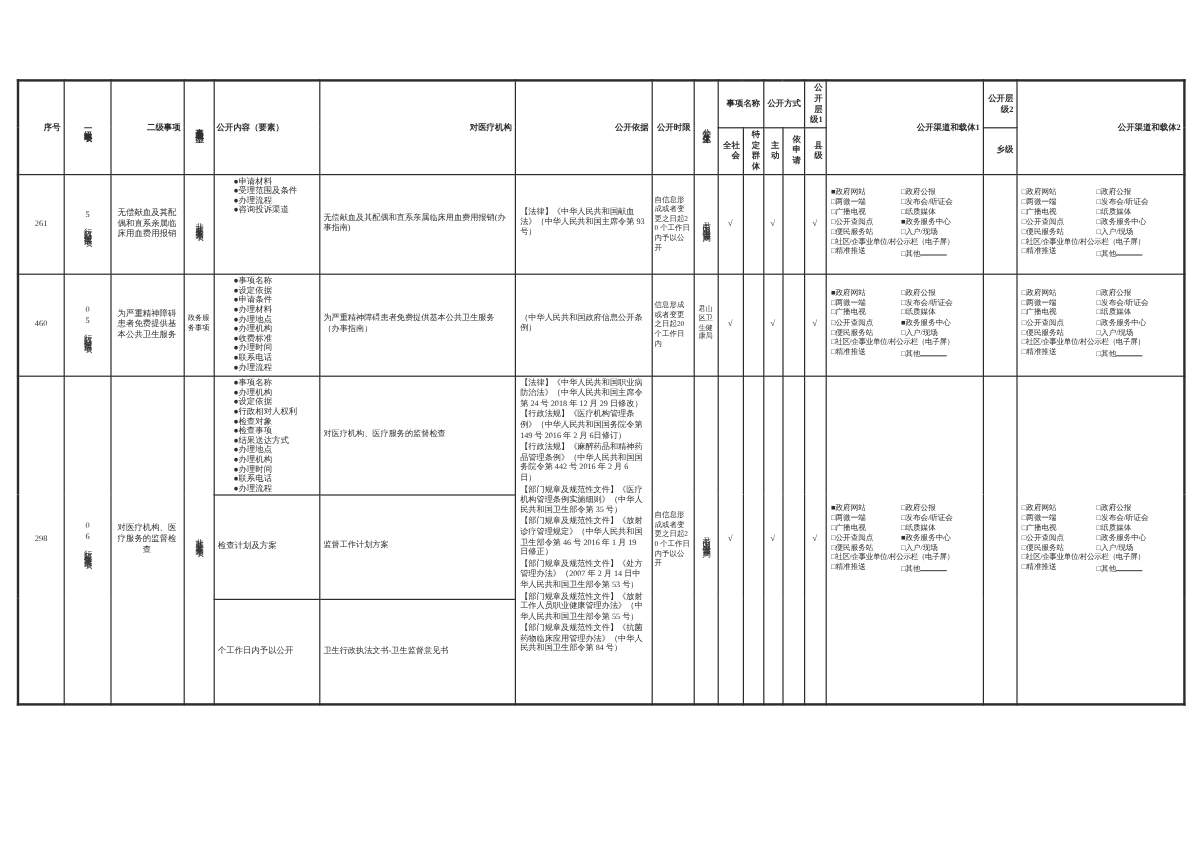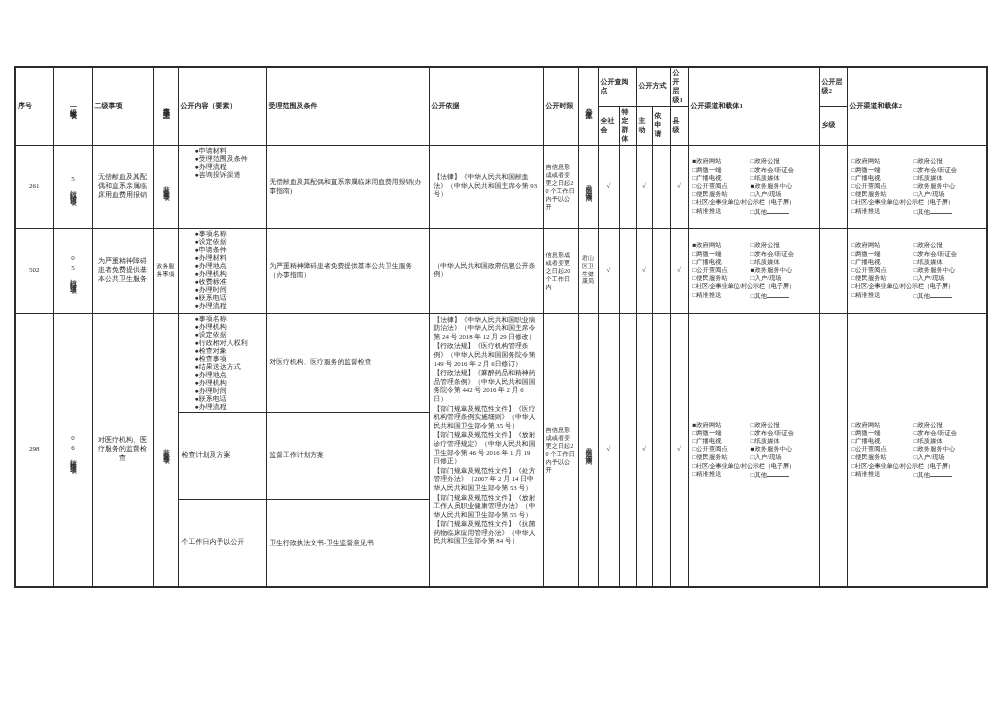--- a/index.html
+++ b/index.html
@@ -11,21 +11,21 @@
   table.main {
     position:absolute; left:14px; top:66px; width:972px;
     border-collapse:collapse; table-layout:fixed;
     border:2px solid #2b2b2b;
   }
   th, td {
     border:1px solid #2b2b2b; padding:1px 3px;
     font-size:7px; line-height:1.28; vertical-align:middle;
     word-break:break-all; overflow:hidden;
   }
-  th { font-weight:bold; text-align:left; padding:1px 2px; }
+  th { font-weight:bold; text-align:right; padding:1px 2px; }
   th.al { text-align:left; }
   td.c { text-align:center;margin-left:28px; }
   td.lt { text-align:left; }
   td.top { vertical-align:top;padding-left:16px; }
   .vert {
     display:inline-block; writing-mode:vertical-rl; text-orientation:upright;
     letter-spacing:1.5px; line-height:1; font-size:7px;
   }
   td.vcell, th.vcell { text-align:center; }
   td.small { font-size:6px; padding:0 1px; }
@@ -66,25 +66,25 @@
       <col style="width:28px">
         <col style="width:140px">
     </colgroup>
     <thead>
       <tr style="height:22px">
         <th rowspan="2">序号</th>
         <th rowspan="2" class="vcell"><span class="vert">一级事项</span></th>
         <th rowspan="2">二级事项</th>
         <th rowspan="2" class="vcell"><span class="vert">事项类型</span></th>
         <th rowspan="2" class="al">公开内容（要素）</th>
-        <th rowspan="2">受理范围及条件</th>
+        <th rowspan="2">对医疗机构</th>
         <th rowspan="2">公开依据</th>
         <th rowspan="2">公开时限</th>
         <th rowspan="2" class="vcell"><span class="vert">公开主体</span></th>
-        <th colspan="2">公开查阅点</th>
+        <th colspan="2">事项名称</th>
         <th colspan="2">公开方式</th>
         <th>公开层级1</th>
         <th rowspan="2">公开渠道和载体1</th>
         <th>公开层级2</th>
         <th rowspan="2">公开渠道和载体2</th>
       </tr>
       <tr style="height:32px">
         <th>全社会</th>
         <th>特定群体</th>
         <th>主动</th>
@@ -174,21 +174,21 @@
             <div class="ch-line">
               <span class="ch-item wide">□社区/企事业单位/村公示栏（电子屏）</span>
             </div>
             <div class="ch-line">
               <span class="ch-item">□精准推送</span>
               <span class="ch-item">□其他<span class="ul"></span></span>
             </div>
           </td>
         </tr>
         <tr style="height: 85px;">
-          <td class="c">502</td>
+          <td class="c">460</td>
           <td class="vcell"><span class="vert">05行政给付类事项</span></td>
           <td class="c">为严重精神障碍患者免费提供基本公共卫生服务</td>
           <td class="c small">政务服务事项</td>
           <td class="lt top">
             <div class="bl">
               <div>●事项名称</div>
               <div>●设定依据</div>
               <div>●申请条件</div>
               <div>●办理材料</div>
               <div>●办理地点</div>

